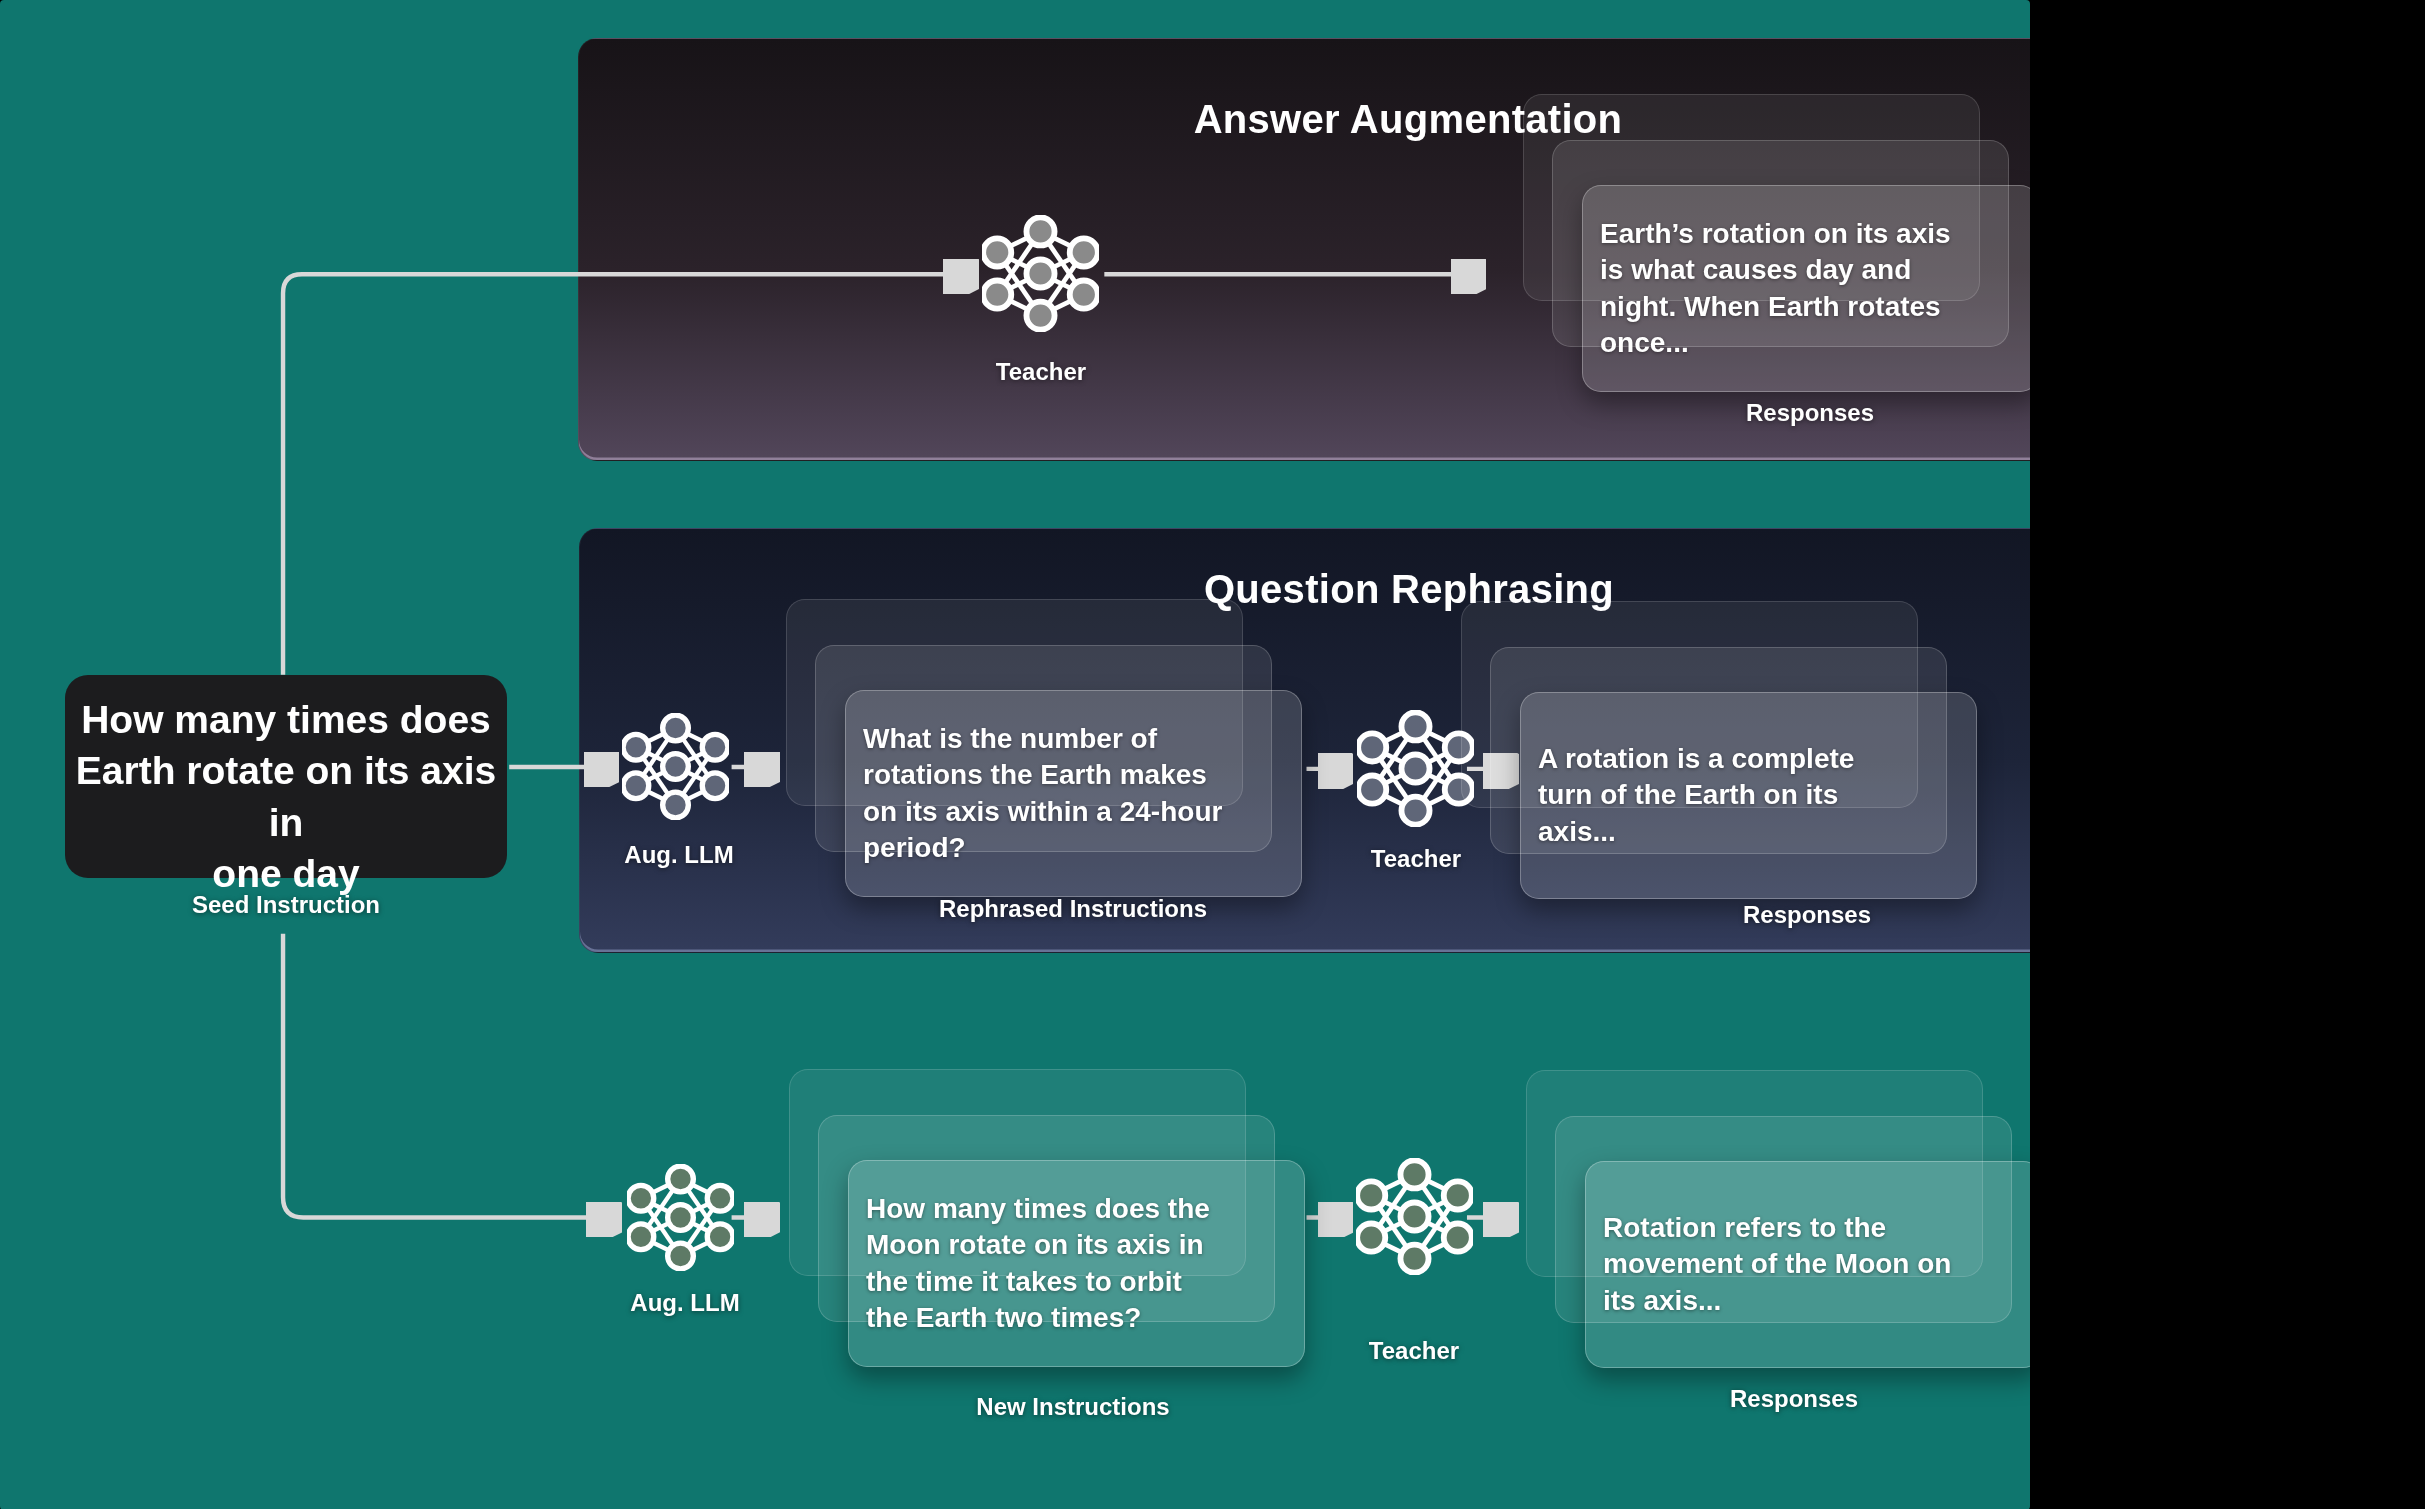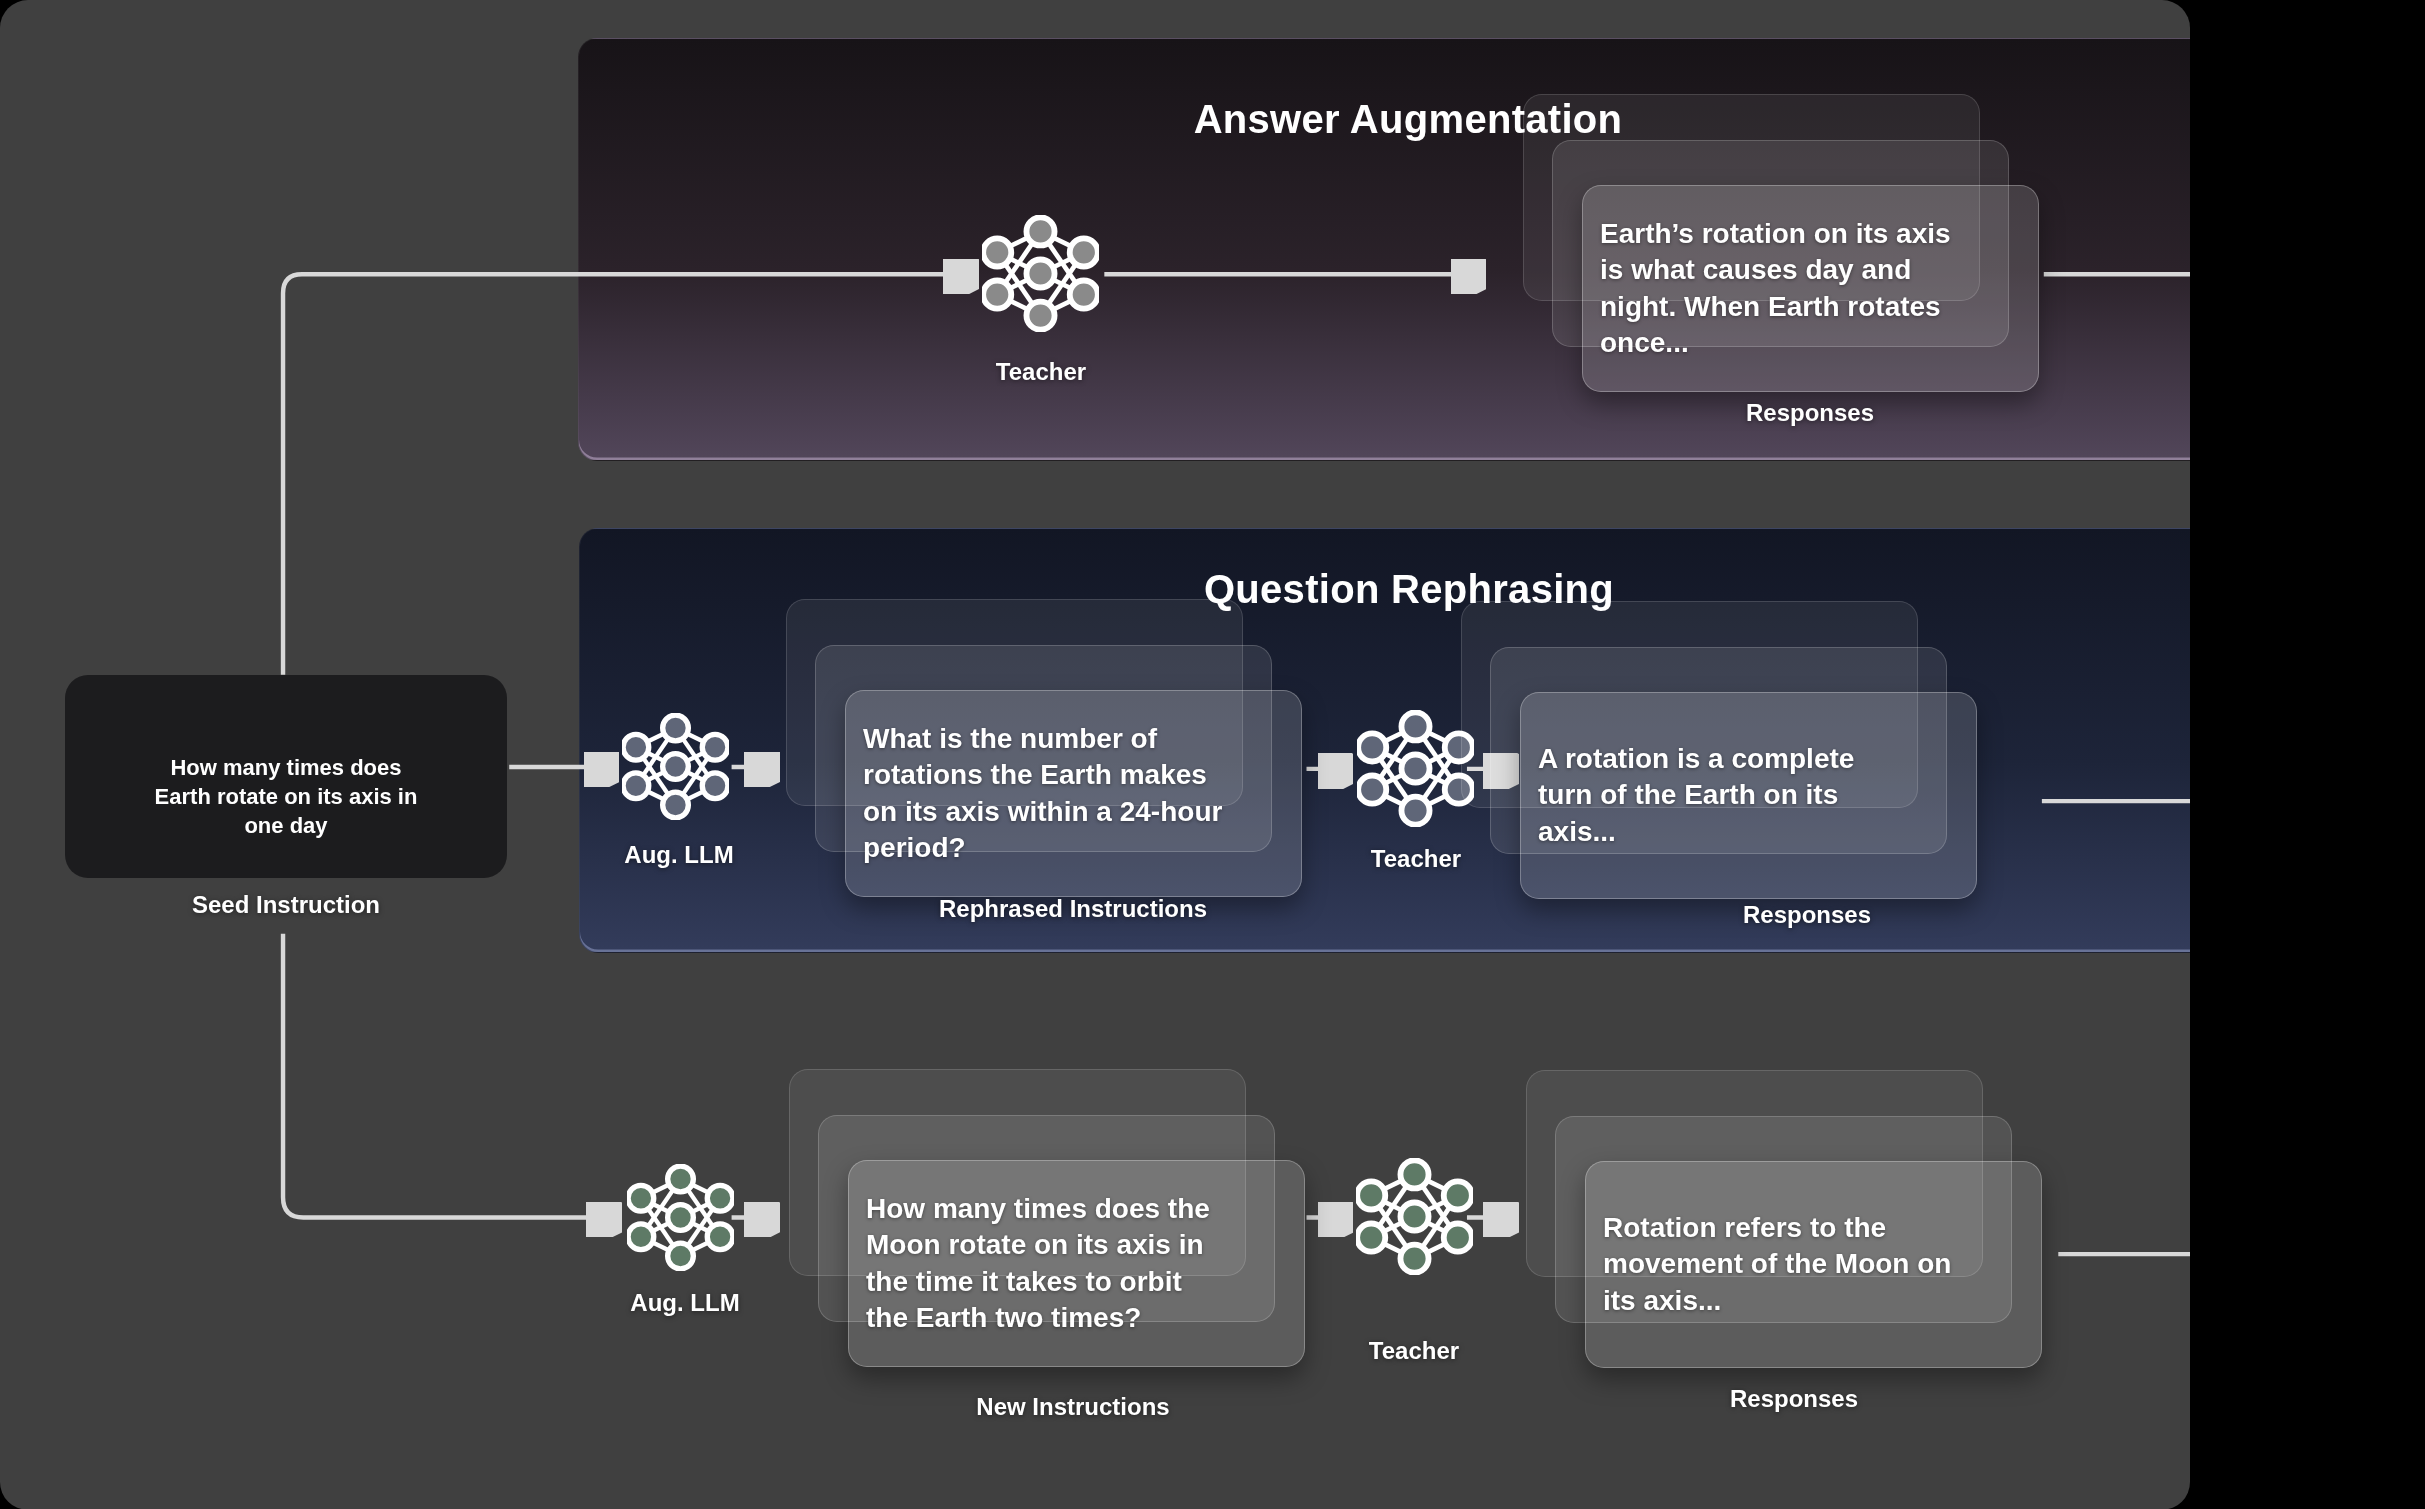--- a/index.html
+++ b/index.html
@@ -6,23 +6,23 @@
     margin: 0; padding: 0;
     width: 2426px; height: 1510px;
     background: #000;
     overflow: hidden;
     font-family: "Liberation Sans", sans-serif;
     font-weight: 700;
     color: #ffffff;
   }
   .stage {
     position: relative;
-    width: 2190px; height: 1510px;
-    background: #404040;
-    border-radius: 28px;
+    width: 2030px; height: 1510px;
+    background: #0f766e;
+    border-radius: 4px;
     overflow: hidden;
   }
   
   .panel {
     position: absolute;
     border-radius: 19px;
     border: 1.3px solid rgba(255,255,255,0.05);
   }
   .panel.purple {
     left: 578px; top: 38px; width: 1658px; height: 421px;
@@ -53,21 +53,21 @@
   
   .seed-box {
     position: absolute;
     left: 65px; top: 675px; width: 442px; height: 203px;
     background: #1c1c1e;
     border-radius: 23px;
     display: flex; align-items: center; justify-content: center;
     text-align: center;
   }
   .seed-text {
-    font-size: 22px; line-height: 1.32;
+    font-size: 39px; line-height: 1.32;
     white-space: pre-line;
     margin-top: 40px;
   }
 
   
   .label {
     position: absolute;
     transform: translateX(-50%);
     font-size: 24px;
     white-space: nowrap;

